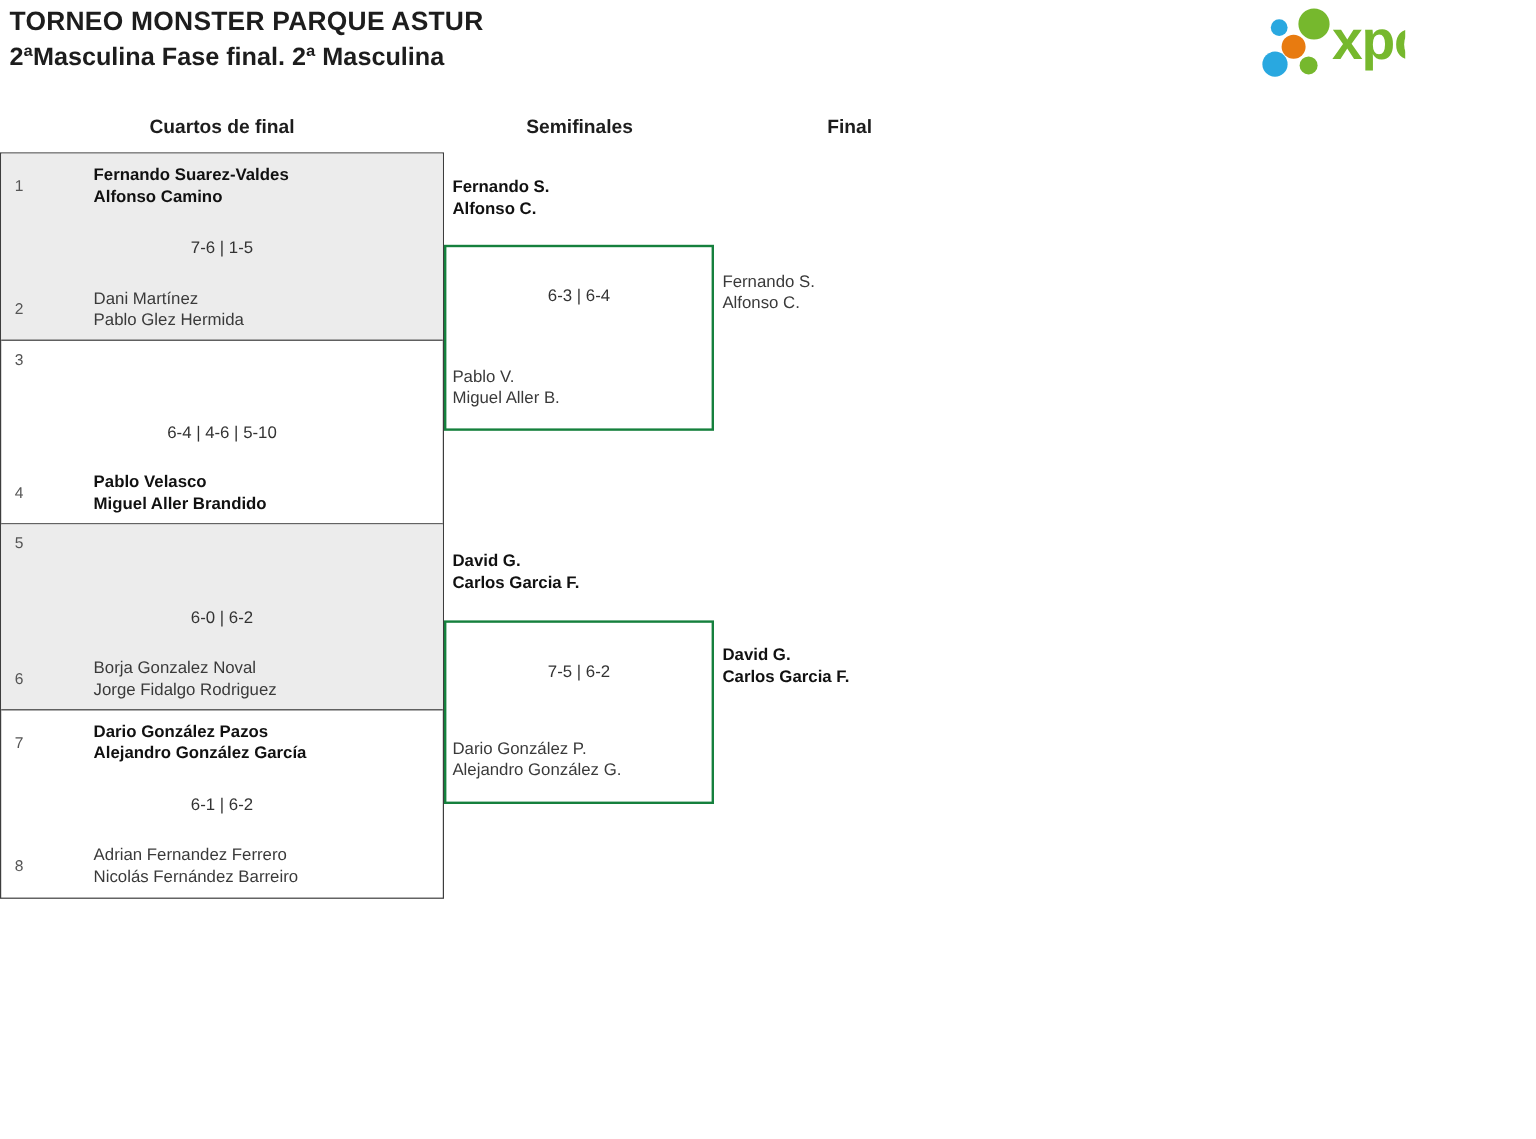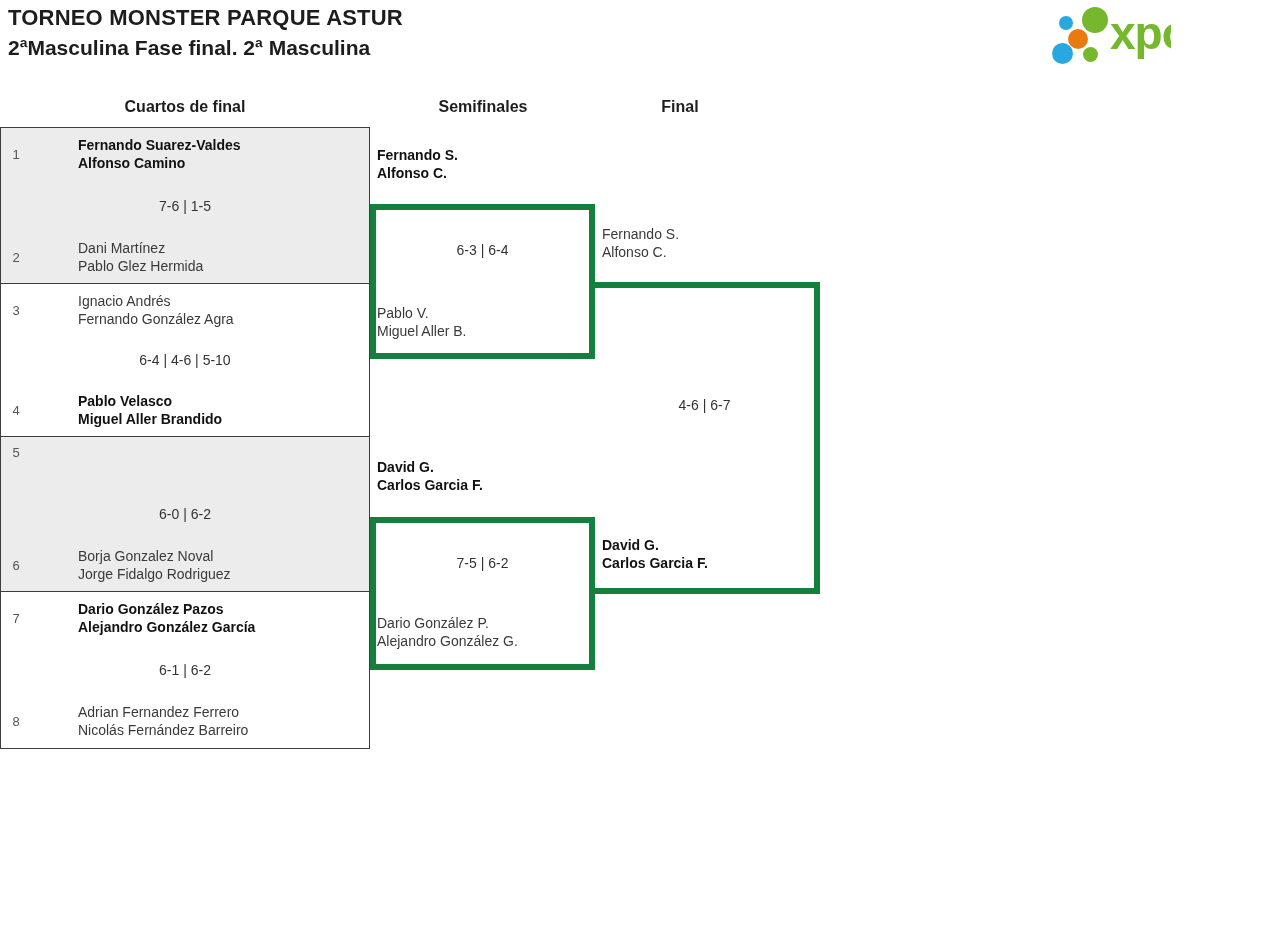--- a/index.html
+++ b/index.html
@@ -19,39 +19,39 @@
   .dot-green-large { left:37px; top:7px;  width:26px; height:26px; background:#76b82d; }
   .dot-orange      { left:23px; top:29px; width:20px; height:20px; background:#e87b10; }
   .dot-blue-large  { left:7px;  top:43px; width:21px; height:21px; background:#29a8e0; }
   .dot-green-small { left:38px; top:47px; width:15px; height:15px; background:#76b82d; }
   .logo-text { position:absolute; left:65px; top:6px; font-size:46px; font-weight:700; letter-spacing:-1px; color:#76b82d; }
 
   
   .round-header { position:absolute; top:98px; font-size:16px; font-weight:700; text-align:center; color:#1d1d1d; }
   .rh-qf { left:0px;   width:370px; }
   .rh-sf { left:370px; width:226px; }
-  .rh-f  { left:567px; width:226px; }
+  .rh-f  { left:595px; width:226px; }
 
   
   .qf-column { position:absolute; left:0px; top:127px; width:370px; height:622px; border:1px solid #3d3d3d; }
   .qf-slot { position:relative; width:100%; }
   .qf-slot.divider { border-bottom:1px solid #3d3d3d; }
   .qf-slot.shade { background:#ececec; }
   .slot-h1 { height:156px; } .slot-h2 { height:153px; } .slot-h3 { height:155px; } .slot-h4 { height:155px; }
 
   .entry { position:absolute; left:6px; display:flex; align-items:center; }
   .entry.top { top:8px; } .entry.bottom { bottom:8px; }
   .seed { width:18px; text-align:center; font-size:13px; color:#555; flex:none; }
   .names { margin-left:5px; }
   .names div { font-size:14px; line-height:18px; color:#3a3a3a; white-space:nowrap;padding-left:48px; }
   .winner .names div, .team-lines.winner div { font-weight:700; color:#111; }
 
   .score { position:absolute; left:0; right:0; top:50%; transform:translateY(-50%); text-align:center; font-size:14px; color:#333; }
 
-  .match-box { position:absolute; border:6px solid #15803d; background:transparent; }
+  .match-box { position:absolute; border:2px solid #15803d; background:transparent; }
   .sf1-box { left:370px; top:204px; width:225px; height:155px; }
   .sf2-box { left:370px; top:517px; width:225px; height:153px; }
   .final-box { left:595px; top:282px; width:225px; height:312px; border-left:none; }
   .box-score { position:absolute; left:0; right:0; text-align:center; font-size:14px; color:#333; }
   .sf1-box .box-score { top:32px; }
   .sf2-box .box-score { top:32px; }
   .final-box .box-score { top:109px; }
 
   .team-lines { position:absolute; }
   .team-lines div { font-size:14px; line-height:18px; color:#3a3a3a; white-space:nowrap; }
@@ -99,24 +99,20 @@
         <div class="names">
           <div>Dani Martínez</div>
           <div>Pablo Glez Hermida</div>
         </div>
       </div>
     </div>
 
     <div class="qf-slot slot-h2 divider">
       <div class="entry top">
         <div class="seed">3</div>
-        <div class="names">
-          <div>Ignacio Andrés</div>
-          <div>Fernando González Agra</div>
-        </div>
       </div>
       <div class="score">6-4 | 4-6 | 5-10</div>
       <div class="entry bottom winner">
         <div class="seed">4</div>
         <div class="names">
           <div>Pablo Velasco</div>
           <div>Miguel Aller Brandido</div>
         </div>
       </div>
     </div>
@@ -176,21 +172,18 @@
   </div>
   <div class="team-lines sf2-bottom">
     <div>Dario González P.</div>
     <div>Alejandro González G.</div>
   </div>
 
   <div class="team-lines final-top">
     <div>Fernando S.</div>
     <div>Alfonso C.</div>
   </div>
-  <div class="match-box final-box">
-    <div class="box-score">4-6 | 6-7</div>
-  </div>
   <div class="team-lines final-bottom winner">
     <div>David G.</div>
     <div>Carlos Garcia F.</div>
   </div>
 
 </div>
 
 </body></html>

